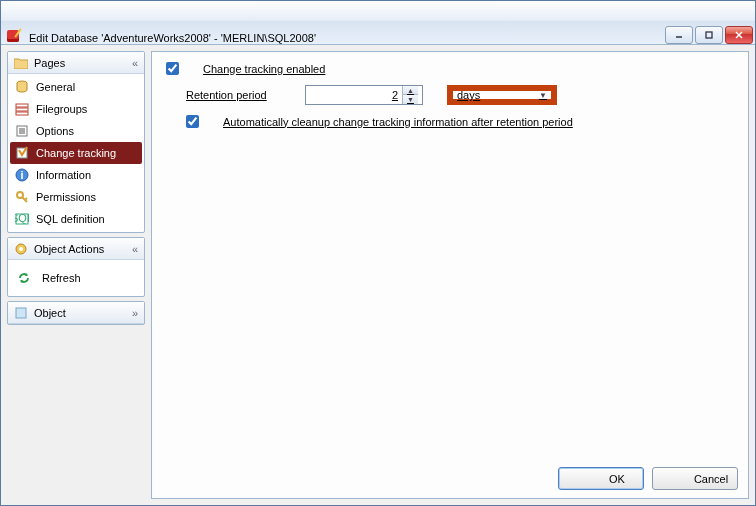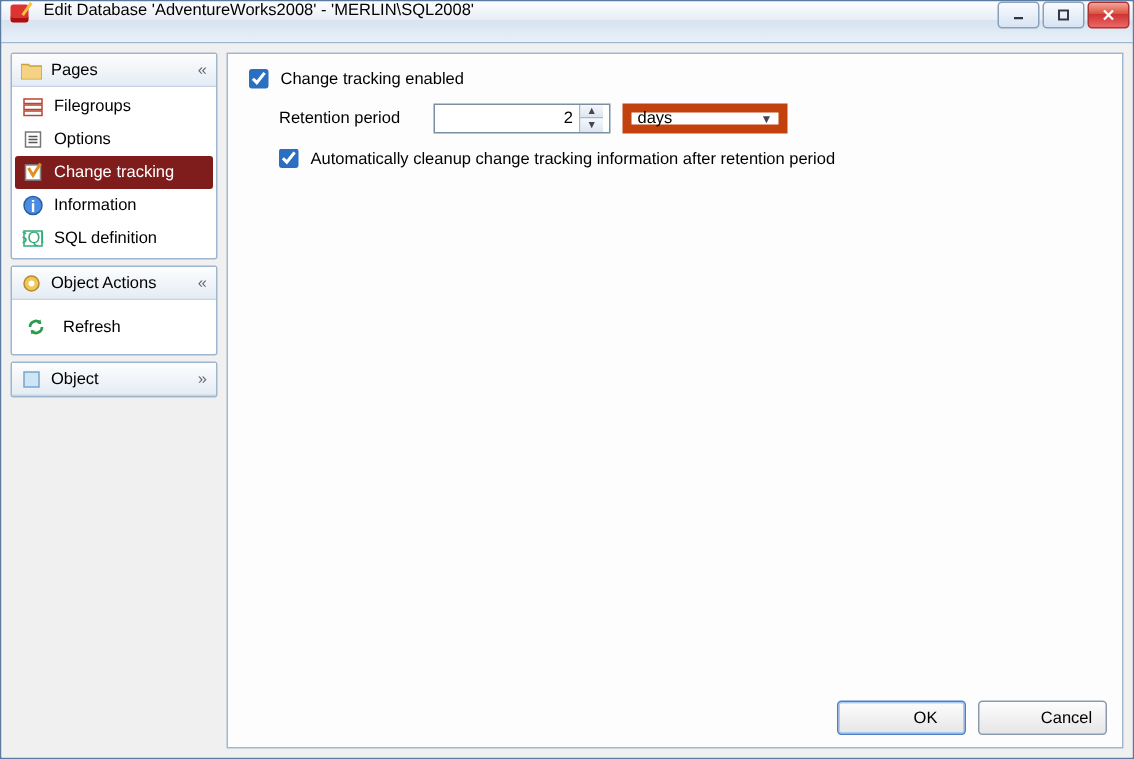--- a/index.html
+++ b/index.html
@@ -1,18 +1,18 @@
 <!DOCTYPE html>
 <html><head>
 <meta charset="utf-8">
 <style>
   * { box-sizing: border-box; font-family: "Segoe UI", Tahoma, sans-serif; font-size: 11px; }
   body { margin: 0; background: #fff; }
   .window { width: 756px; height: 506px; border: 1px solid #5a7aa0; background: #fff; display: flex; flex-direction: column; }
-  .titlebar { height: 28px; background: linear-gradient(#fdfdfe,#e7eef8 45%,#d8e3f0 46%,#e8f0fa); display: flex; align-items: flex-start; padding: 0 2px 0 6px; border-bottom: 1px solid #9fb6cf; }
+  .titlebar { height: 44px; background: linear-gradient(#fdfdfe,#e7eef8 45%,#d8e3f0 46%,#e8f0fa); display: flex; align-items: flex-end; padding: 0 2px 0 6px; border-bottom: 1px solid #9fb6cf; }
   .titlebar .icon-app { width: 16px; height: 16px; margin-right: 6px; position: relative; }
   .titlebar .icon-app .db { width:12px;height:12px;border-radius:2px;background:#d33;position:absolute;top:2px;left:0;box-shadow:inset 0 -3px 0 #a11;}
   .titlebar .icon-app .pen { width:2px;height:10px;background:#f7c23b;position:absolute;top:0;left:10px;transform:rotate(35deg);}
   .title-text { color:#000; }
   .win-btns { margin-left:auto; display:flex; gap:2px; }
   .win-btn { width:28px; height:18px; border:1px solid #8aa0bb; border-radius:3px; background:linear-gradient(#f8fbff,#d7e4f2); display:flex; align-items:center; justify-content:center; cursor:pointer;}
   .win-btn.close { background:linear-gradient(#f3a49a,#d9543f 45%,#c33 46%,#e66); border-color:#a33;}
   .win-btn svg { width:10px;height:10px; }
   .body { flex:1; display:flex; padding:6px; gap:6px; background:#f0f0f0; }
   .sidebar { width:138px; display:flex; flex-direction:column; gap:4px; }
@@ -20,21 +20,21 @@
   .panel-hdr { height:22px; background:linear-gradient(#fdfdfd,#e5ecf5); border-bottom:1px solid #c8d4e2; display:flex; align-items:center; padding:0 6px; cursor:pointer;}
   .panel-hdr .hdr-icon { width:14px; height:14px; margin-right:6px; display:flex;align-items:center;justify-content:center;}
   .panel-hdr .chev { margin-left:auto; color:#667; }
   .nav { padding:2px; }
   .nav-item { display:flex; align-items:center; gap:6px; padding:3px 4px; border-radius:2px; cursor:pointer;}
   .nav-item.active { background:#7f1d1d; color:#fff; }
   .nav-icon { width:16px; height:16px; display:flex; align-items:center; justify-content:center; flex:0 0 16px;}
   .actions { padding:4px 0; }
   .action-item { display:flex; align-items:center; gap:10px; padding:6px 8px; cursor:pointer;}
   .content { flex:1; border:1px solid #9fb6cf; background:#fdfdfd; padding:10px 14px; position:relative; }
-  .row { display:flex; align-items:center; gap:8px; margin-bottom:10px; }
+  .row { display:flex; align-items:center; gap:24px; margin-bottom:10px;text-decoration:underline; }
   .row.indent { padding-left:20px; }
   input[type=checkbox]{ width:13px;height:13px; accent-color:#2c6fc1; margin:0;}
   .num-wrap { display:flex; align-items:center; border:1px solid #7a8ea6; background:#fff; height:20px; width:118px; }
   .num-wrap input { border:0; width:96px; text-align:right; padding:0 4px; outline:none; height:18px; }
   .spinners { width:16px; display:flex; flex-direction:column; border-left:1px solid #a8b6c7;}
   .spin { height:9px; background:linear-gradient(#f5f8fc,#dde6f0); display:flex; align-items:center; justify-content:center; cursor:pointer; font-size:7px; color:#445;}
   .spin:first-child{border-bottom:1px solid #a8b6c7;}
   .select { border:6px solid #c2410c; background:#fff; height:20px; width:110px; display:flex; align-items:center; padding:0 4px; cursor:pointer;}
   .select .arr { margin-left:auto; font-size:8px; color:#445;}
   .footer { position:absolute; bottom:8px; right:10px; display:flex; gap:8px; }
@@ -83,20 +83,29 @@
                 <path d="M0 2h5l1 1h8v8a1 1 0 0 1-1 1H1a1 1 0 0 1-1-1z" fill="#f5d385" stroke="#c9a23a"></path>
               </svg>
             </span>
           <span>Pages</span>
           <span class="chev">«</span>
         </div>
         <div class="nav">
           <div class="nav-item">
             <span class="nav-icon">
                 <svg width="14" height="14" viewBox="0 0 14 14">
+                  <ellipse cx="7" cy="3" rx="5" ry="2" fill="#f3d27a" stroke="#b88a2a"></ellipse>
+                  <path d="M2 3v7c0 1.1 2.2 2 5 2s5-.9 5-2V3" fill="#f3d27a" stroke="#b88a2a"></path>
+                </svg>
+              </span>
+            <span>General</span>
+          </div>
+          <div class="nav-item">
+            <span class="nav-icon">
+                <svg width="14" height="14" viewBox="0 0 14 14">
                   <rect x="1" y="2" width="12" height="3" fill="#fff" stroke="#b43"></rect>
                   <rect x="1" y="6" width="12" height="3" fill="#fff" stroke="#b43"></rect>
                   <rect x="1" y="10" width="12" height="3" fill="#fff" stroke="#b43"></rect>
                 </svg>
               </span>
             <span>Filegroups</span>
           </div>
           <div class="nav-item">
             <span class="nav-icon">
                 <svg width="14" height="14" viewBox="0 0 14 14">
@@ -118,20 +127,30 @@
             <span>Change tracking</span>
           </div>
           <div class="nav-item">
             <span class="nav-icon">
                 <svg width="14" height="14" viewBox="0 0 14 14">
                   <circle cx="7" cy="7" r="6" fill="#4a8de0" stroke="#2a5fa8"></circle>
                   <text x="7" y="11" text-anchor="middle" fill="#fff" font-size="10" font-family="serif" font-weight="bold">i</text>
                 </svg>
               </span>
             <span>Information</span>
+          </div>
+          <div class="nav-item">
+            <span class="nav-icon">
+                <svg width="14" height="14" viewBox="0 0 14 14">
+                  <circle cx="5" cy="5" r="3" fill="none" stroke="#d4a83a" stroke-width="2"></circle>
+                  <line x1="7" y1="7" x2="12" y2="12" stroke="#d4a83a" stroke-width="2"></line>
+                  <line x1="10" y1="10" x2="12" y2="8" stroke="#d4a83a" stroke-width="2"></line>
+                </svg>
+              </span>
+            <span>Permissions</span>
           </div>
           <div class="nav-item">
             <span class="nav-icon">
                 <svg width="14" height="14" viewBox="0 0 14 14">
                   <rect x="1" y="2" width="12" height="10" fill="#fff" stroke="#3a7"></rect>
                   <text x="7" y="10" text-anchor="middle" fill="#3a7" font-size="5">SQL</text>
                 </svg>
               </span>
             <span>SQL definition</span>
           </div>

